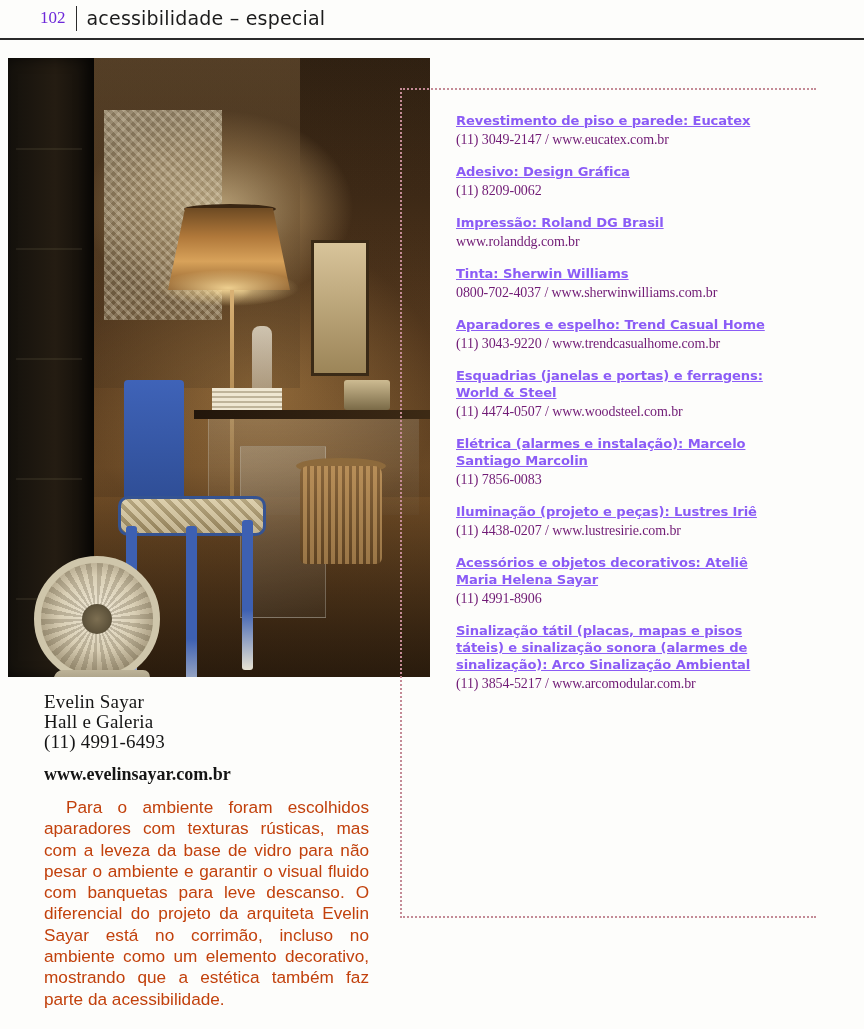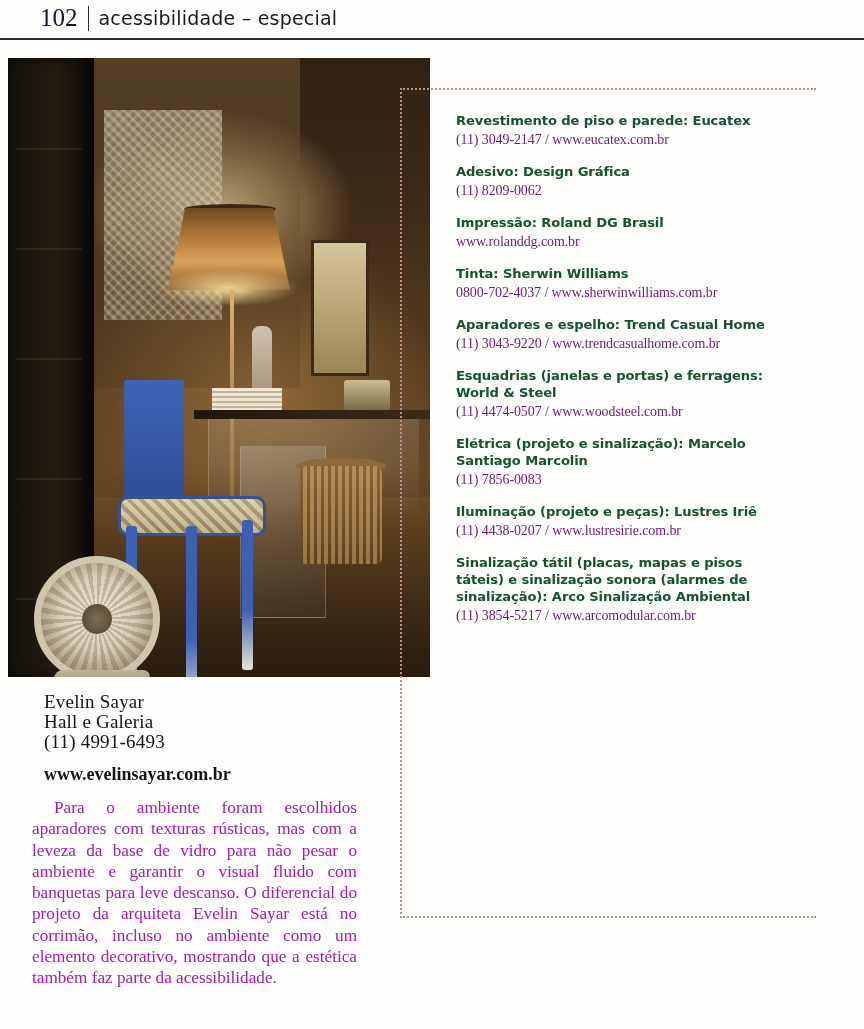--- a/index.html
+++ b/index.html
@@ -27,22 +27,22 @@
     left: 40px;
     top: 0px;
     right: 0;
     height: 36px;
     display: flex;
     align-items: center;
     gap: 10px;
   }
   .folio {
     font-family: "Liberation Serif", serif;
-    font-size: 25px;
-    color: #0f172a;
+    font-size: 17px;
+    color: #6d28d9;
     letter-spacing: 0px;
   }
   .folio-rule {
     width: 1px;
     height: 25px;
     background: #2b2b2b;
     display: inline-block;
   }
   .section-title {
     font-family: "DejaVu Sans", sans-serif;
@@ -272,28 +272,28 @@
   .caption .cap-url {
     font-size: 18px;
     line-height: 21px;
     font-weight: bold;
     margin-top: 12px;
   }
 
   
   .body-text {
     position: absolute;
-    left: 32px;
+    left: 44px;
     top: 797px;
     width: 325px;
-    font-family: Liberation Serif, serif;
+    font-family: Liberation Sans, sans-serif;
     font-size: 17.2px;
     line-height: 21.3px;
     text-align: justify;
-    color: #a21caf;
+    color: #c2410c;
     text-indent: 22px;
     hyphens: auto;
   }
   .dotted-top {
     position: absolute;
     left: 400px; top: 88px; width: 416px; height: 0;
     border-top: 2px dotted #c48b96;
   }
   .dotted-bottom {
     position: absolute;
@@ -314,22 +314,23 @@
     width: 336px;
   }
   .credit {
     margin-bottom: 15px;
   }
   .credit-name {
     font-family: "DejaVu Sans", sans-serif;
     font-size: 13.1px;
     line-height: 17px;
     font-weight: bold;
-    color: #14532d;
+    color: #8b5cf6;
     letter-spacing: -0.1px;
+    text-decoration: underline;
   }
   .credit-contact {
     font-family: Liberation Serif, serif;
     font-size: 14px;
     line-height: 17px;
     color: #701a75;
     margin-top: 2px;
     letter-spacing: -0.1px;
   }
 </style>
@@ -428,26 +429,30 @@
       </div>
       <div class="credit">
         <div class="credit-name">Aparadores e espelho: Trend Casual Home</div>
         <div class="credit-contact">(11) 3043-9220 / www.trendcasualhome.com.br</div>
       </div>
       <div class="credit">
         <div class="credit-name">Esquadrias (janelas e portas) e ferragens: World &amp; Steel</div>
         <div class="credit-contact">(11) 4474-0507 / www.woodsteel.com.br</div>
       </div>
       <div class="credit">
-        <div class="credit-name">Elétrica (projeto e sinalização): Marcelo Santiago Marcolin</div>
+        <div class="credit-name">Elétrica (alarmes e instalação): Marcelo Santiago Marcolin</div>
         <div class="credit-contact">(11) 7856-0083</div>
       </div>
       <div class="credit">
         <div class="credit-name">Iluminação (projeto e peças): Lustres Iriê</div>
         <div class="credit-contact">(11) 4438-0207 / www.lustresirie.com.br</div>
       </div>
       <div class="credit">
+        <div class="credit-name">Acessórios e objetos decorativos: Ateliê Maria Helena Sayar</div>
+        <div class="credit-contact">(11) 4991-8906</div>
+      </div>
+      <div class="credit">
         <div class="credit-name">Sinalização tátil (placas, mapas e pisos táteis) e sinalização sonora (alarmes de sinalização): Arco Sinalização Ambiental</div>
         <div class="credit-contact">(11) 3854-5217 / www.arcomodular.com.br</div>
       </div>
     </div>
 
 </div>
 
 </body></html>

